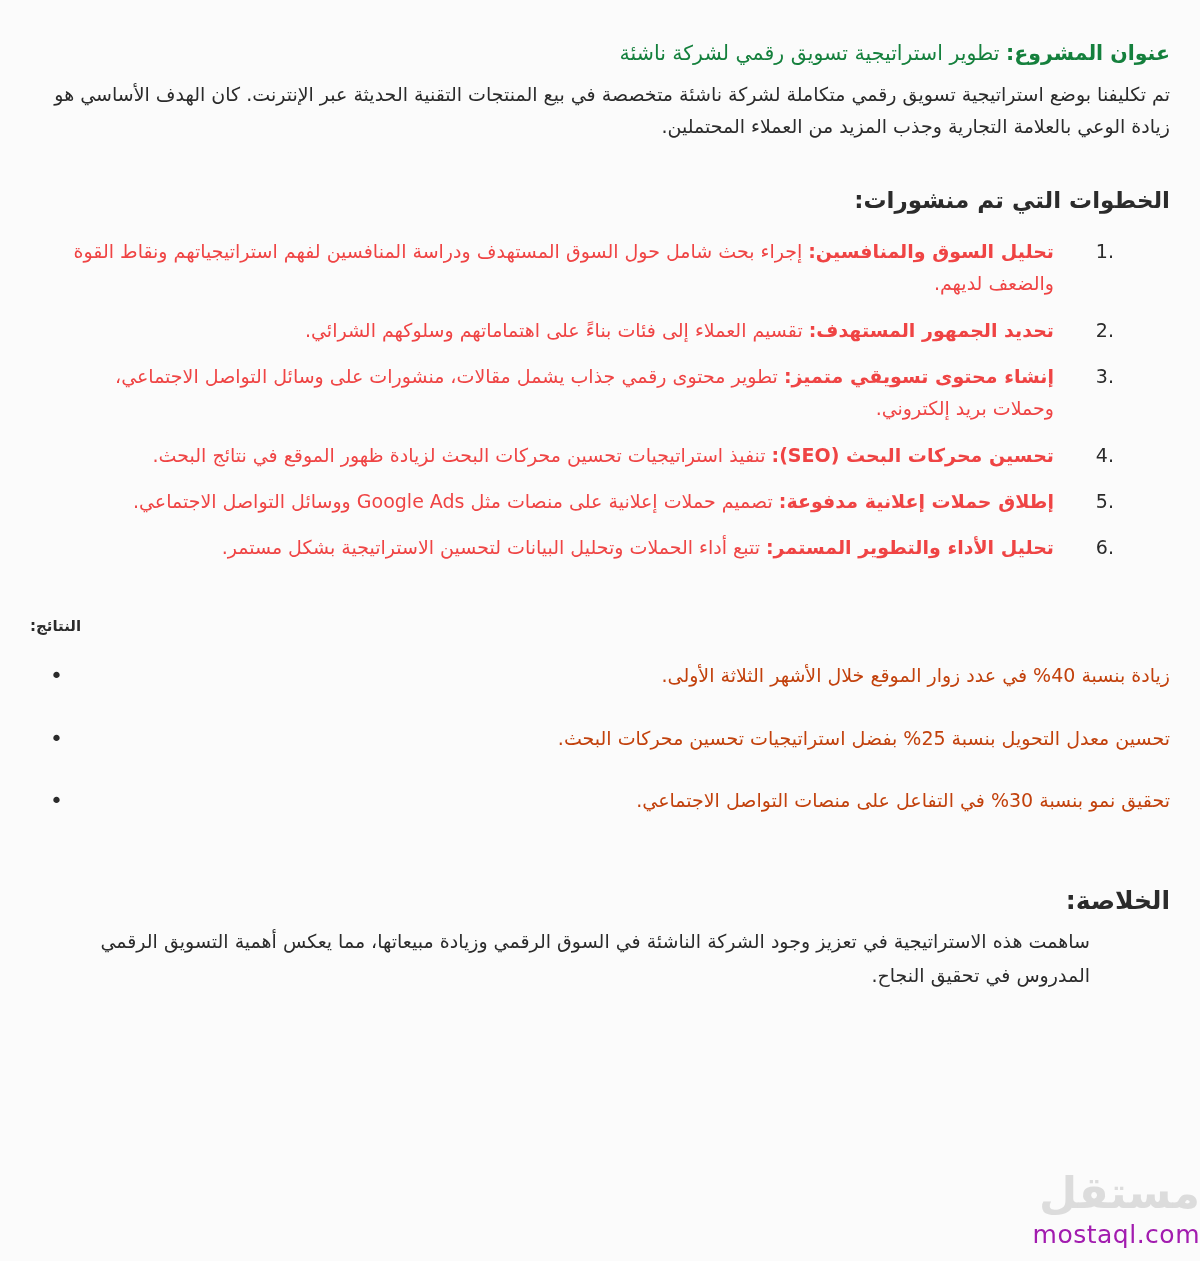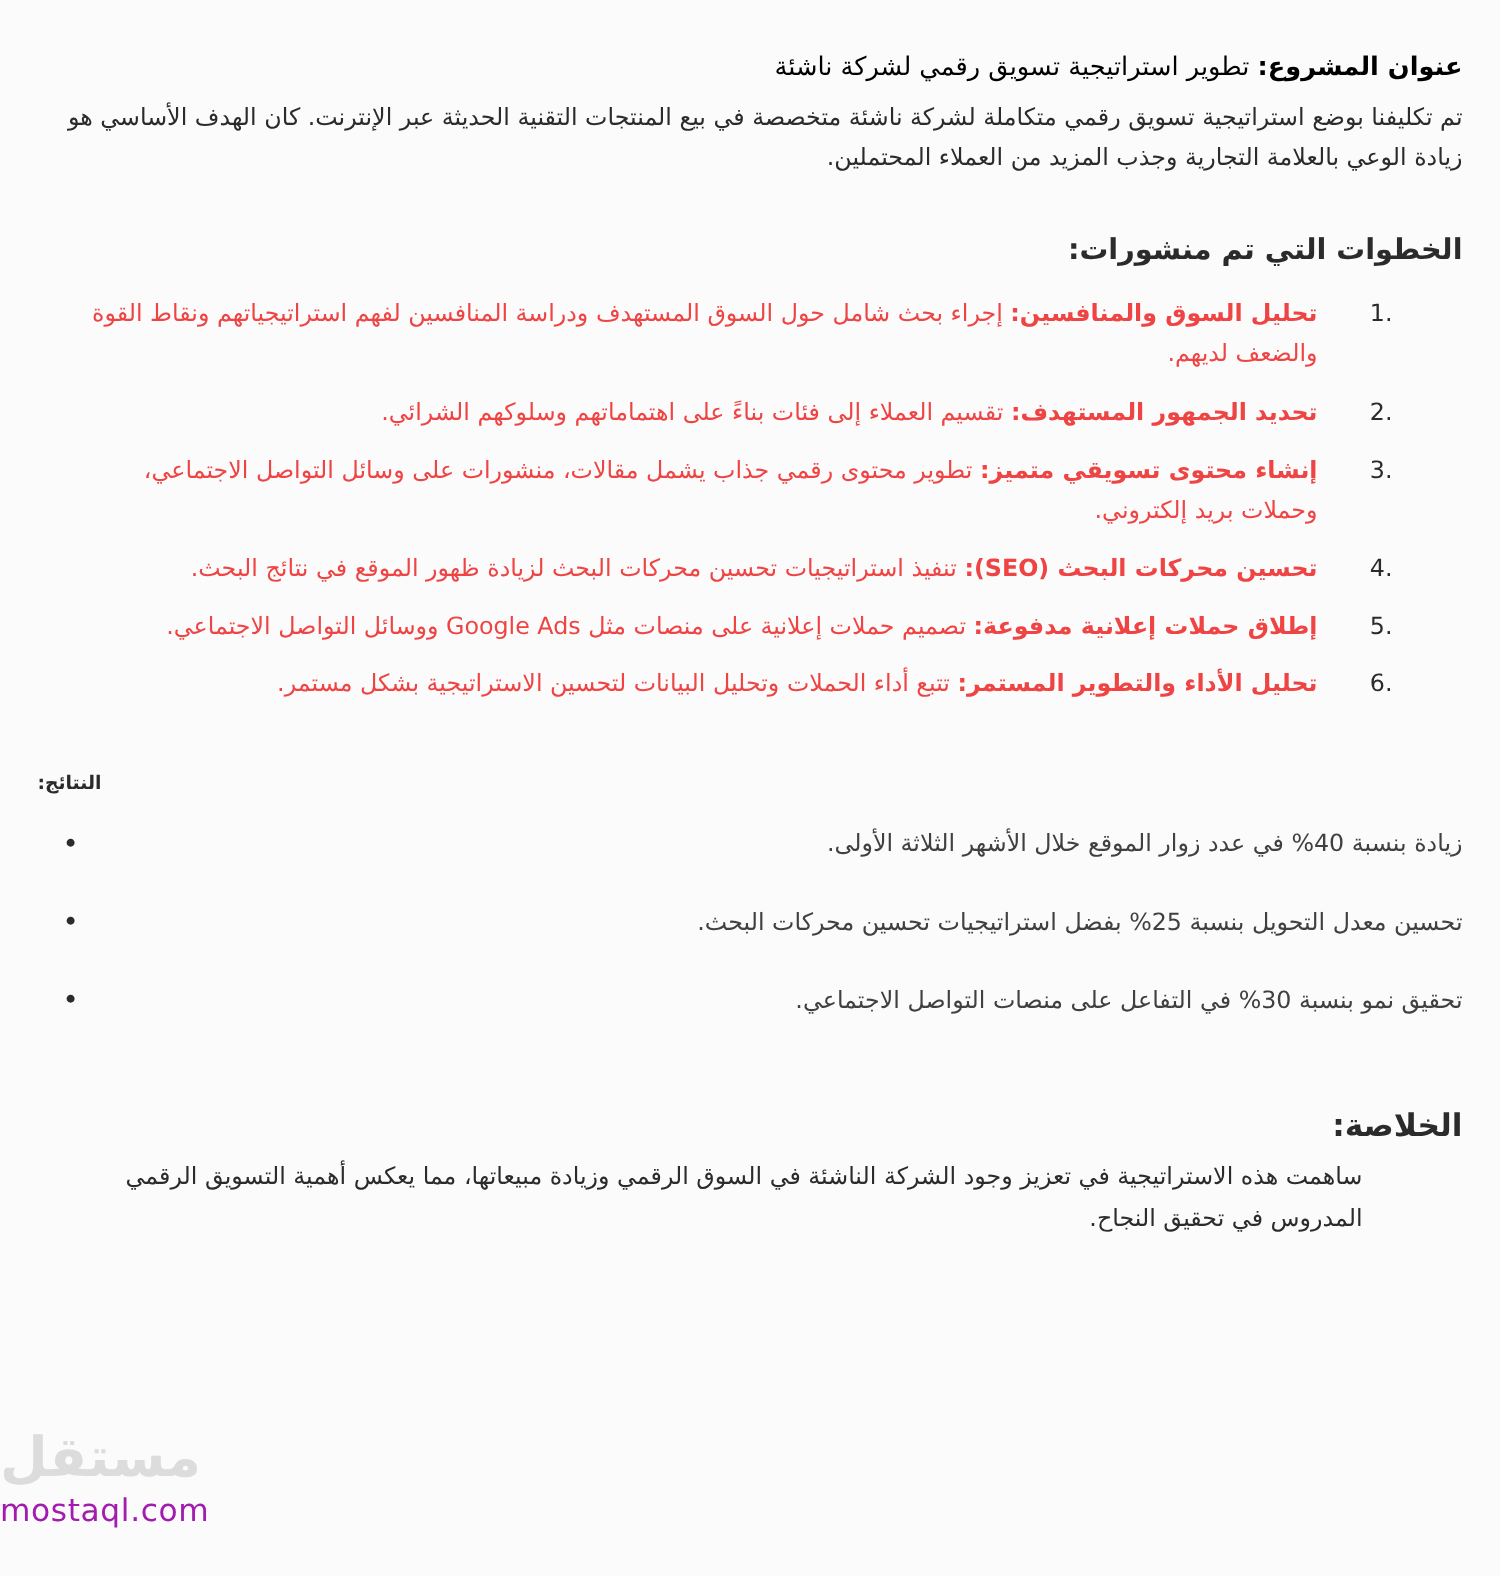--- a/index.html
+++ b/index.html
@@ -27,21 +27,21 @@
   }
 
   
   .doc-title {
     margin: 0;
     padding-top: 38px;
     font-size: 20.5px;
     line-height: 1.55;
     text-align: right;
     font-weight: 400;
-    color: #000000;
+    color: #15803d;
     padding-left: 0;
     padding-right: 0;
   }
   .doc-title .lbl {
     font-weight: 700;
   }
 
   
   .section-head {
     font-size: 20.5px;
@@ -131,41 +131,41 @@
     direction: rtl;
   }
   ul.results > li {
     position: relative;
     font-size: 19px;
     line-height: 1.7;
     text-align: right;
     margin-bottom: 30px;
     padding-right: 0;
     padding-left: 58px;
-    color: #404040;
+    color: #c2410c;
   }
   ul.results > li::after {
     content: "\2022";
     position: absolute;
     left: 20px;
     top: -2px;
     font-size: 22px;
     line-height: 1.7;
     color: #2b2b2b;
   }
 
   
   .watermark {
     position: absolute;
     left: 0;
     right: 0;
-    bottom: 36px;
+    bottom: 10px;
     display: flex;
     flex-direction: column;
-    align-items: flex-end;
+    align-items: flex-start;
     justify-content: center;
     pointer-events: none;
     user-select: none;
   }
   .watermark .wm-ar {
     font-size: 44px;
     font-weight: 700;
     color: #dcdcdc;
     line-height: 1;
     letter-spacing: 1px;

